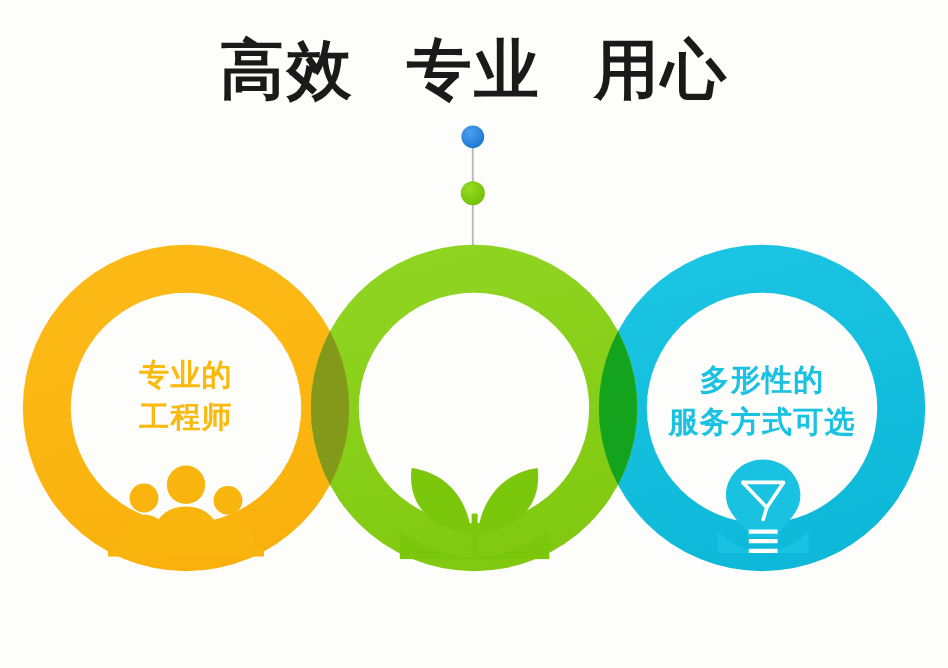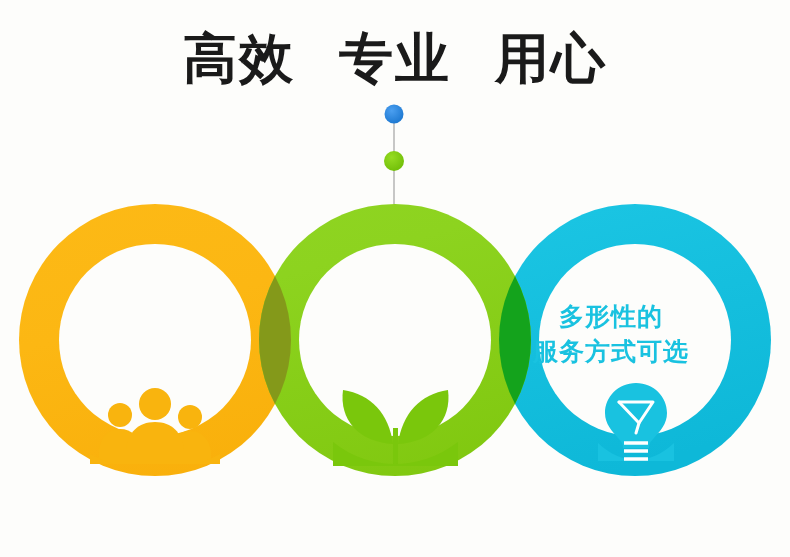--- a/index.html
+++ b/index.html
@@ -76,21 +76,21 @@
     font-family: "DejaVu Sans", "Liberation Sans", sans-serif;
     font-size: 25px;
     font-weight: 700;
     line-height: 1.38;
     letter-spacing: 1px;
     white-space: pre-line;
   }
 
   #content-1 { left: 50px;  top: 296px; }
   #content-2 { left: 290px; top: 302px; }
-  #content-3 { left: 506px; top: 300px; }
+  #content-3 { left: 530px; top: 300px; }
 
   #content-1 .c-title { color: #f9b90d; }
   #content-2 .c-title { color: #76c916; }
   #content-3 .c-title { color: #19c2e0; }
 
   
   .icon-holder {
     position: absolute;
     pointer-events: none;
   }
@@ -197,20 +197,24 @@
       </g>
     </g>
 
     <g clip-path="url(#clip23)">
       <g mask="url(#ringMask3)">
         <rect x="0" y="0" width="790" height="557" fill="#14a31c" mask="url(#ringMask2)"></rect>
       </g>
     </g>
   </svg>
 
+  <div class="circle-content" id="content-1">
+    <div class="c-title">专业的
+工程师</div>
+  </div>
   <div class="icon-holder" id="icon-1">
     <svg viewBox="0 0 130 80" width="130" height="80">
       <g fill="#f9b40e">
 
         <circle cx="30" cy="31" r="12"></circle>
         <path d="M30 45 c-12 0 -19 8 -21 20 l0 15 42 0 0 -15 c-2 -12 -9 -20 -21 -20 z"></path>
 
         <circle cx="100" cy="33" r="12"></circle>
         <path d="M100 47 c-12 0 -19 8 -21 20 l0 13 42 0 0 -13 c-2 -12 -9 -20 -21 -20 z"></path>
 

